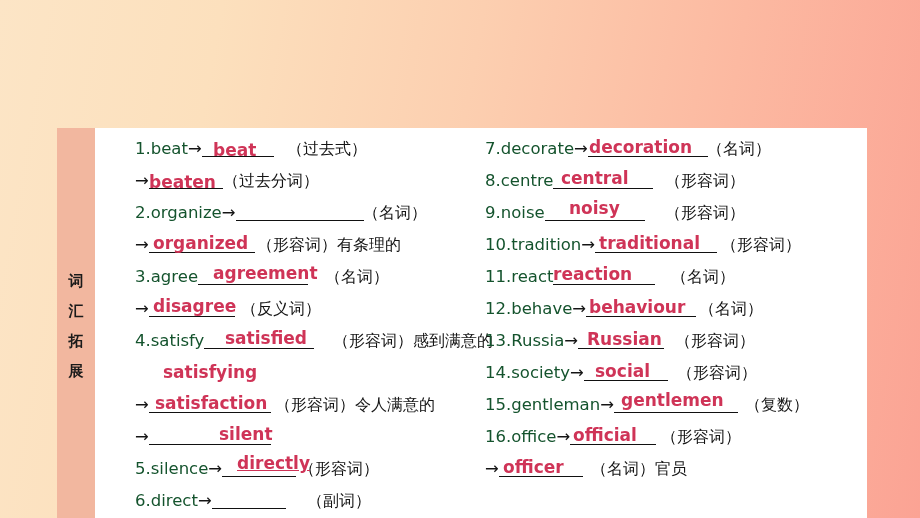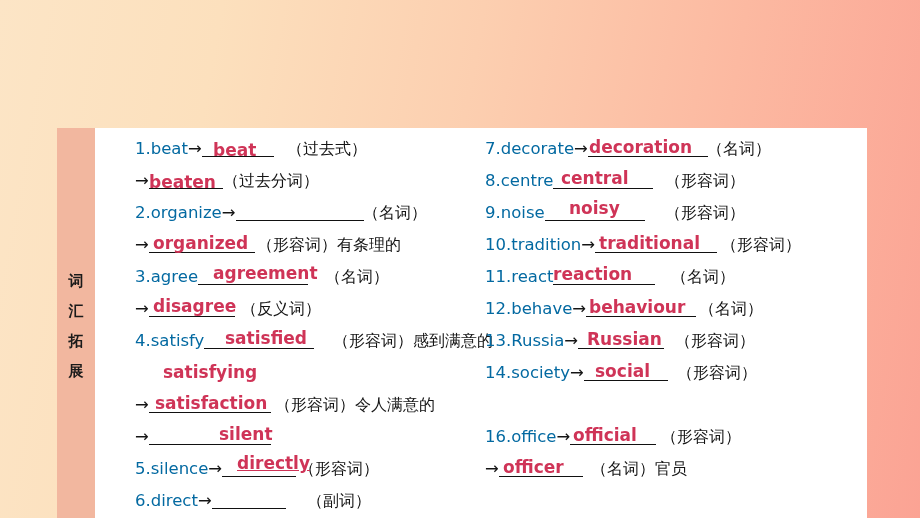--- a/index.html
+++ b/index.html
@@ -107,21 +107,21 @@
     color: #000000;
     font-family: "DejaVu Sans", "Liberation Sans", sans-serif;
     line-height: 26px;
   }
   .seg {
     display: inline-block;
     vertical-align: baseline;
   }
   
   .stem {
-    color: #0369a1;
+    color: #14532d;
     font-family: "DejaVu Sans", "Liberation Sans", sans-serif;
     font-size: 16.5px;
   }
   
   .hint {
     color: #141414;
     font-size: 16px;
     font-family: "DejaVu Sans", "Liberation Sans", sans-serif;
   }
   
@@ -176,19 +176,20 @@
         </div>
       <div class="column" id="col-right">
           <div class="line" style="top: 8px;"><span class="seg stem">7.decorate</span><span class="seg arrow">→</span><span class="blank" style="width: 120px;"></span><span class="hint" style="position: absolute; left: 222px; top: 0px;">（名词）</span><span class="answer" style="left: 104px; top: 1px;">decoration</span></div>
           <div class="line" style="top: 40px;"><span class="seg stem">8.centre</span><span class="blank" style="width: 100px;"></span><span class="hint" style="position: absolute; left: 180px; top: 0px;">（形容词）</span><span class="answer" style="left: 76px; top: 0px;">central</span></div>
           <div class="line" style="top: 72px;"><span class="seg stem">9.noise</span><span class="blank" style="width: 100px;"></span><span class="hint" style="position: absolute; left: 180px; top: 0px;">（形容词）</span><span class="answer" style="left: 84px; top: -2px;">noisy</span></div>
           <div class="line" style="top: 104px;"><span class="seg stem">10.tradition</span><span class="seg arrow">→</span><span class="blank" style="width: 122px;"></span><span class="hint" style="position: absolute; left: 236px; top: 0px;">（形容词）</span><span class="answer" style="left: 114px; top: 1px;">traditional</span></div>
           <div class="line" style="top: 136px;"><span class="seg stem">11.react</span><span class="blank" style="width: 102px;"></span><span class="hint" style="position: absolute; left: 186px; top: 0px;">（名词）</span><span class="answer" style="left: 68px; top: 0px;">reaction</span></div>
           <div class="line" style="top: 168px;"><span class="seg stem">12.behave</span><span class="seg arrow">→</span><span class="blank" style="width: 110px;"></span><span class="hint" style="position: absolute; left: 214px; top: 0px;">（名词）</span><span class="answer" style="left: 104px; top: 1px;">behaviour</span></div>
           <div class="line" style="top: 200px;"><span class="seg stem">13.Russia</span><span class="seg arrow">→</span><span class="blank" style="width: 86px;"></span><span class="hint" style="position: absolute; left: 190px; top: 0px;">（形容词）</span><span class="answer" style="left: 102px; top: 1px;">Russian</span></div>
           <div class="line" style="top: 232px;"><span class="seg stem">14.society</span><span class="seg arrow">→</span><span class="blank" style="width: 84px;"></span><span class="hint" style="position: absolute; left: 192px; top: 0px;">（形容词）</span><span class="answer" style="left: 110px; top: 1px;">social</span></div>
+          <div class="line" style="top: 264px;"><span class="seg stem">15.gentleman</span><span class="seg arrow">→</span><span class="blank" style="width: 124px;"></span><span class="hint" style="position: absolute; left: 260px; top: 0px;">（复数）</span><span class="answer" style="left: 136px; top: -2px;">gentlemen</span></div>
           <div class="line" style="top: 296px;"><span class="seg stem">16.office</span><span class="seg arrow">→</span><span class="blank" style="width: 86px;"></span><span class="hint" style="position: absolute; left: 176px; top: 0px;">（形容词）</span><span class="answer" style="left: 88px; top: 1px;">official</span></div>
           <div class="line" style="top: 328px;"><span class="seg stem"></span><span class="seg arrow">→</span><span class="blank" style="width: 84px;"></span><span class="hint" style="position: absolute; left: 106px; top: 0px;">（名词）官员</span><span class="answer" style="left: 18px; top: 1px;">officer</span></div>
         </div>
     </div>
   </div>
 
 </div>
 
 </body></html>

